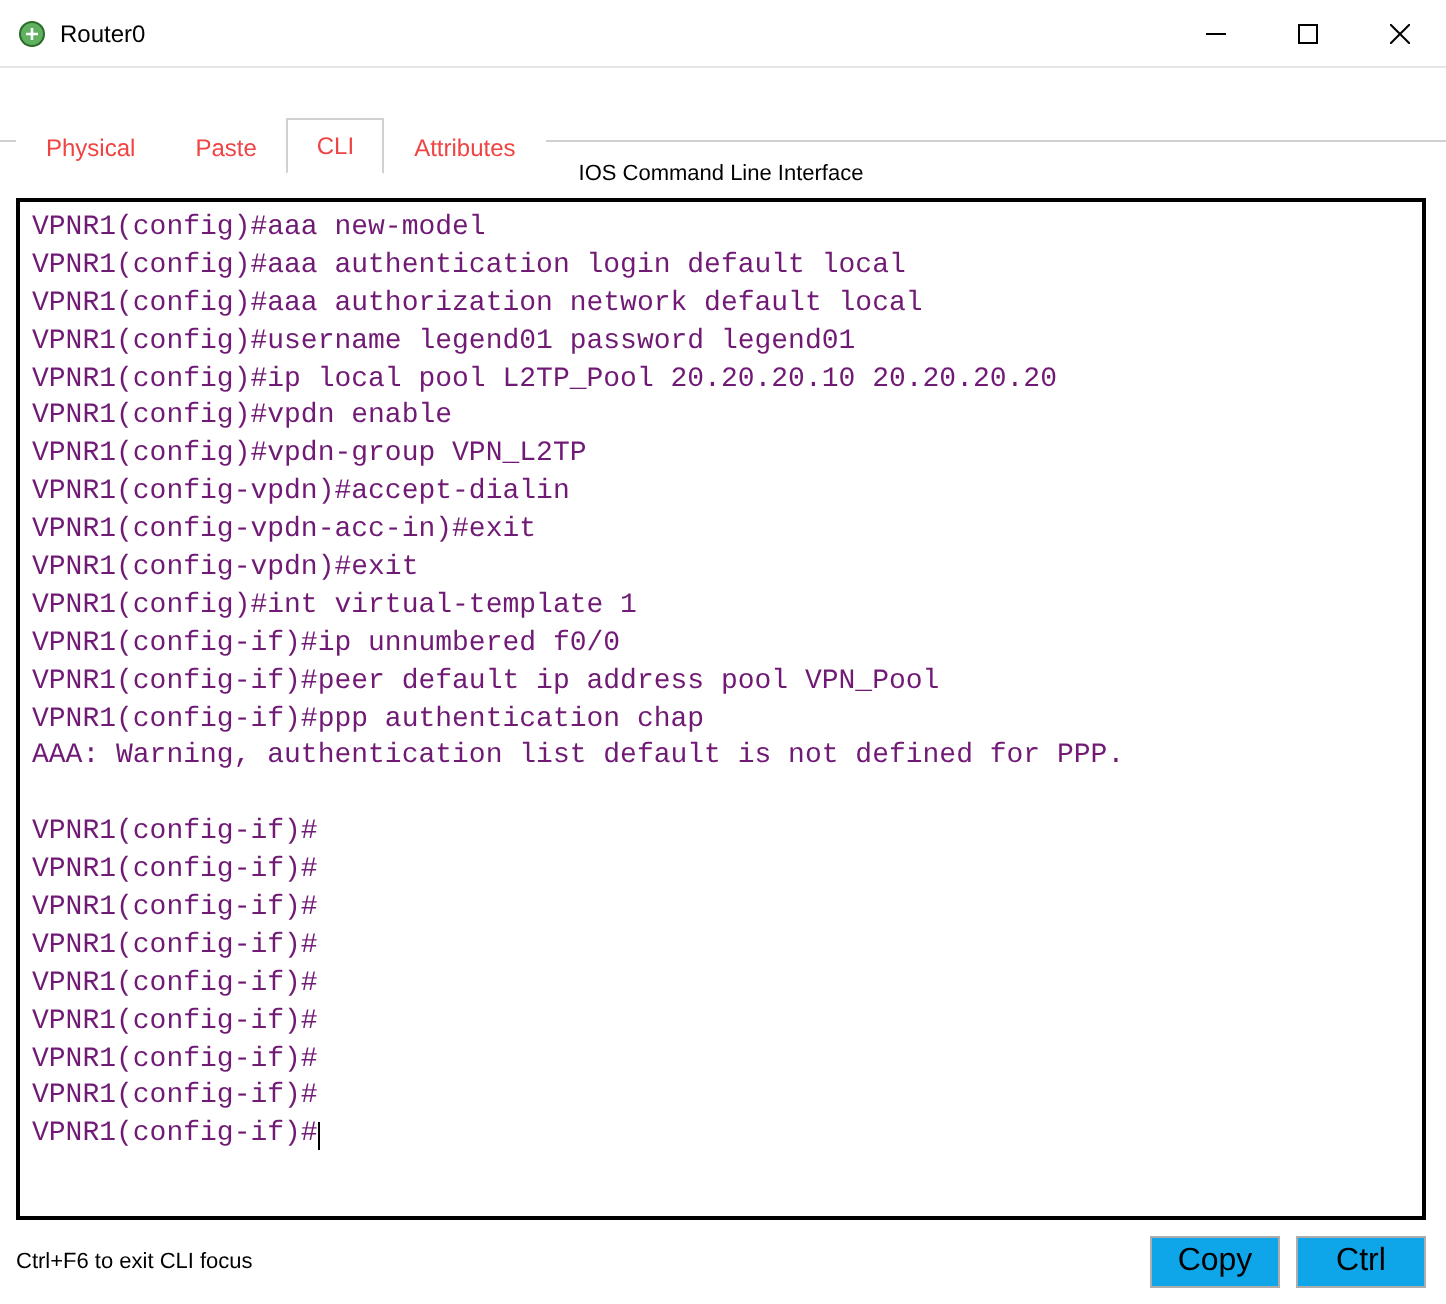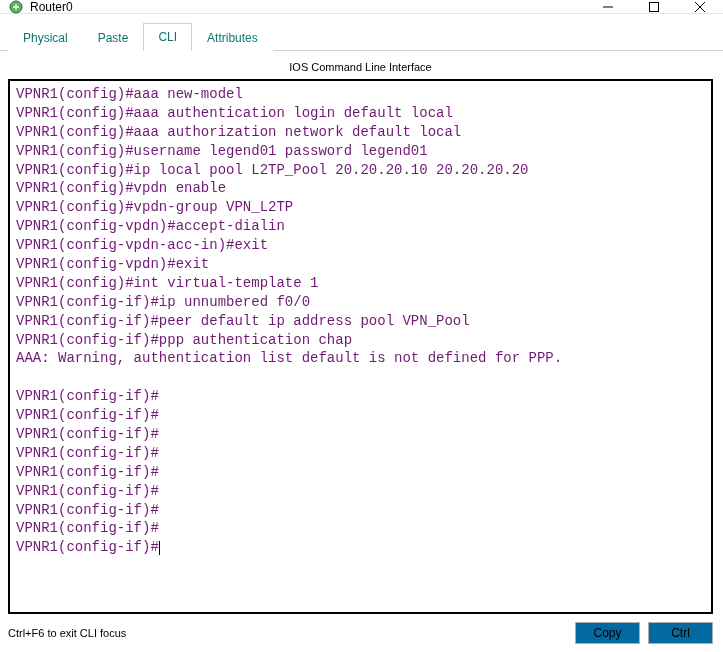--- a/index.html
+++ b/index.html
@@ -7,21 +7,21 @@
       font-family: "Segoe UI", Tahoma, sans-serif;
       font-size: 12px;
       background: #fff;
       width: 723px;
       height: 652px;
       overflow: hidden;
       display: flex;
       flex-direction: column;
     }
     .titlebar {
-      height: 14px;
+      height: 34px;
       display: flex;
       align-items: center;
       padding: 0 0 0 8px;
       background: #fff;
       border-bottom: 1px solid #e5e5e5;
     }
     .titlebar-icon {
       width: 16px;
       height: 16px;
       margin-right: 6px;
@@ -46,26 +46,26 @@
     .tab-row {
       display: flex;
       align-items: flex-end;
       padding: 8px 8px 0 8px;
       background: #fff;
       border-bottom: 1px solid #d0d0d0;
     }
     .tab {
       padding: 6px 14px;
       font-size: 12px;
-      color: #0f766e;
+      color: #ef4444;
       cursor: pointer;
       border: 1px solid transparent;
       border-bottom: none;
       position: relative;
-      top: 1px;
+      top: 17px;
       background: #fff;
       text-align: right;
     }
     .tab.active {
       border: 1px solid #d0d0d0;
       border-bottom: 1px solid #fff;
       background: #fff;
     }
 
     .cli-section {
@@ -102,22 +102,22 @@
     .bottom-row {
       display: flex;
       align-items: center;
       padding: 8px 0 0 0;
     }
     .hint-text { font-size: 11px; color: #000; }
     .bottom-buttons { margin-left: auto; display: flex; gap: 8px; }
     .btn {
       min-width: 65px;
       padding: 3px 12px;
-      font-size: 12px;
-      background: #0369a1;
+      font-size: 16px;
+      background: #0ea5e9;
       border: 1px solid #adadad;
       cursor: pointer;
       text-align: center;
     }
     .cursor-caret {
       display: inline-block;
       width: 1px;
       height: 14px;
       background: #000;
       vertical-align: text-bottom;

